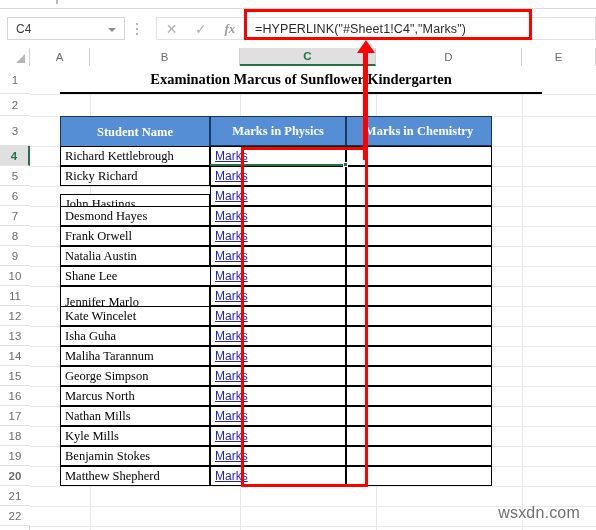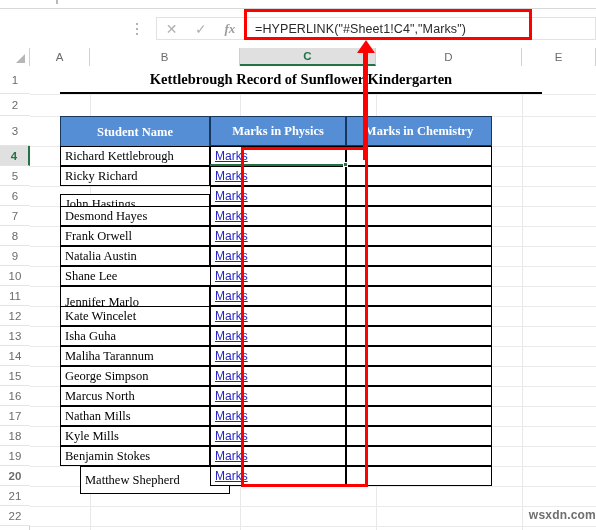--- a/index.html
+++ b/index.html
@@ -209,40 +209,43 @@
   .ann-arrow-head {
     position: absolute;
     width: 0; height: 0;
     border-left: 9px solid transparent;
     border-right: 9px solid transparent;
     border-bottom: 13px solid #FF0000;
   }
 
   
   .watermark {
-    position: absolute; right: 0; bottom: 8px;
-    font-size: 12px; color: #6f6f6f;
+    position: absolute; right: 16px; bottom: 8px;
+    font-size: 16px; color: #6f6f6f;
     font-family: "Liberation Sans", sans-serif;
     letter-spacing: .2px;
-    font-weight: bold;
   }
 </style>
 </head>
 <body>
 
 <div id="app">
 
   <div class="ribbon-remnant">
     <div class="ribbon-ghost-a"></div>
 
   </div>
   <div class="ribbon-ghost-c"></div>
 
   <div class="formula-strip">
 
+    <div class="name-box">
+      <span class="name-box-text">C4</span>
+      <span class="name-box-caret"></span>
+    </div>
 
     <div class="vdots">
       <span></span>
         <span></span>
         <span></span>
     </div>
 
     <div class="fx-group">
       <span class="icon-x">✕</span>
       <span class="icon-check">✓</span>
@@ -318,21 +321,21 @@
         <div class="hgrid" style="top: 320px;"></div>
         <div class="hgrid" style="top: 340px;"></div>
         <div class="hgrid" style="top: 360px;"></div>
         <div class="hgrid" style="top: 380px;"></div>
         <div class="hgrid" style="top: 400px;"></div>
         <div class="hgrid" style="top: 420px;"></div>
         <div class="hgrid" style="top: 440px;"></div>
         <div class="hgrid" style="top: 460px;"></div>
       </div>
 
-    <div class="title-cell" style="left:30px; top:0px; width:482px; height:28px;">Kettlebrough Record of Sunflower Kindergarten</div>
+    <div class="title-cell" style="left:30px; top:0px; width:482px; height:28px;">Examination Marcus of Sunflower Kindergarten</div>
 
     <div id="table-cells">
         <div class="tbl-head" style="left: 30px; top: 50px; width: 150px; height: 33px;">Student Name</div>
         <div class="tbl-head" style="left: 180px; top: 50px; width: 136px; height: 30px;">Marks in Physics</div>
         <div class="tbl-head" style="left: 316px; top: 50px; width: 146px; height: 30px;">Marks in Chemistry</div>
         <div class="cell name-cell" style="left: 30px; top: 80px; width: 150px; height: 20px;">Richard Kettlebrough</div>
         <div class="cell link-cell" style="left: 180px; top: 80px; width: 136px; height: 20px;">
           <span class="link-text">Marks</span>
         </div>
         <div class="cell blank-cell" style="left: 316px; top: 80px; width: 146px; height: 20px;"></div>
@@ -404,21 +407,21 @@
         <div class="cell name-cell" style="left: 30px; top: 360px; width: 150px; height: 20px;">Kyle Mills</div>
         <div class="cell link-cell" style="left: 180px; top: 360px; width: 136px; height: 20px;">
           <span class="link-text">Marks</span>
         </div>
         <div class="cell blank-cell" style="left: 316px; top: 360px; width: 146px; height: 20px;"></div>
         <div class="cell name-cell" style="left: 30px; top: 380px; width: 150px; height: 20px;">Benjamin Stokes</div>
         <div class="cell link-cell" style="left: 180px; top: 380px; width: 136px; height: 20px;">
           <span class="link-text">Marks</span>
         </div>
         <div class="cell blank-cell" style="left: 316px; top: 380px; width: 146px; height: 20px;"></div>
-        <div class="cell name-cell" style="left: 30px; top: 400px; width: 150px; height: 28px; margin-left: 20px;">Matthew Shepherd</div>
+        <div class="cell name-cell" style="left: 30px; top: 400px; width: 150px; height: 20px;">Matthew Shepherd</div>
         <div class="cell link-cell" style="left: 180px; top: 400px; width: 136px; height: 20px;">
           <span class="link-text">Marks</span>
         </div>
         <div class="cell blank-cell" style="left: 316px; top: 400px; width: 146px; height: 20px;"></div>
       </div>
 
     <div class="sel-bottom" style="left:180px; top:98px; width:136px;"></div>
     <div class="sel-handle" style="left:313px; top:96px;"></div>
   </div>
 

